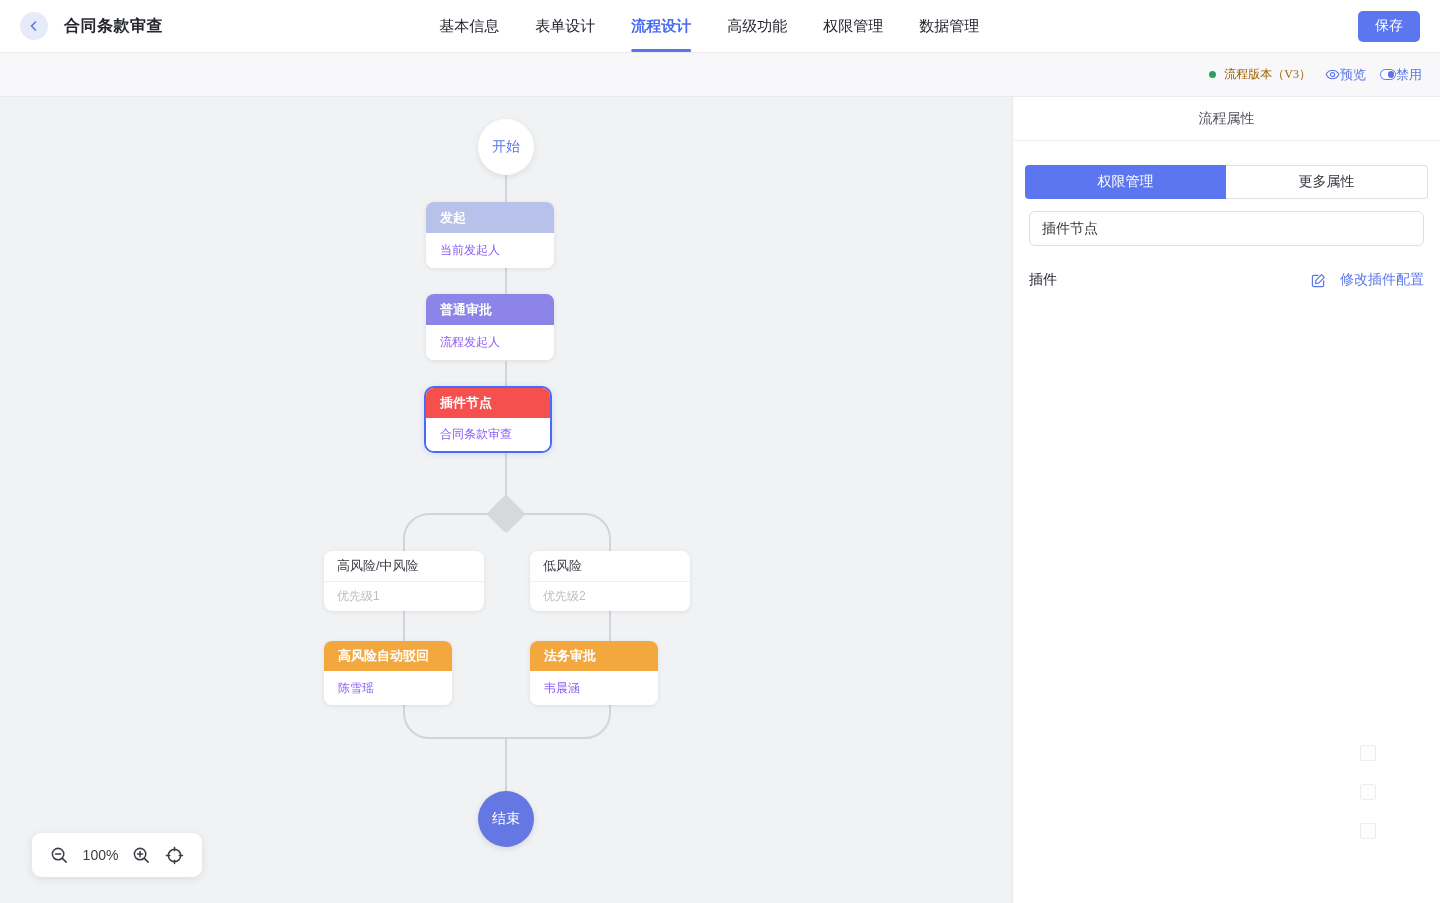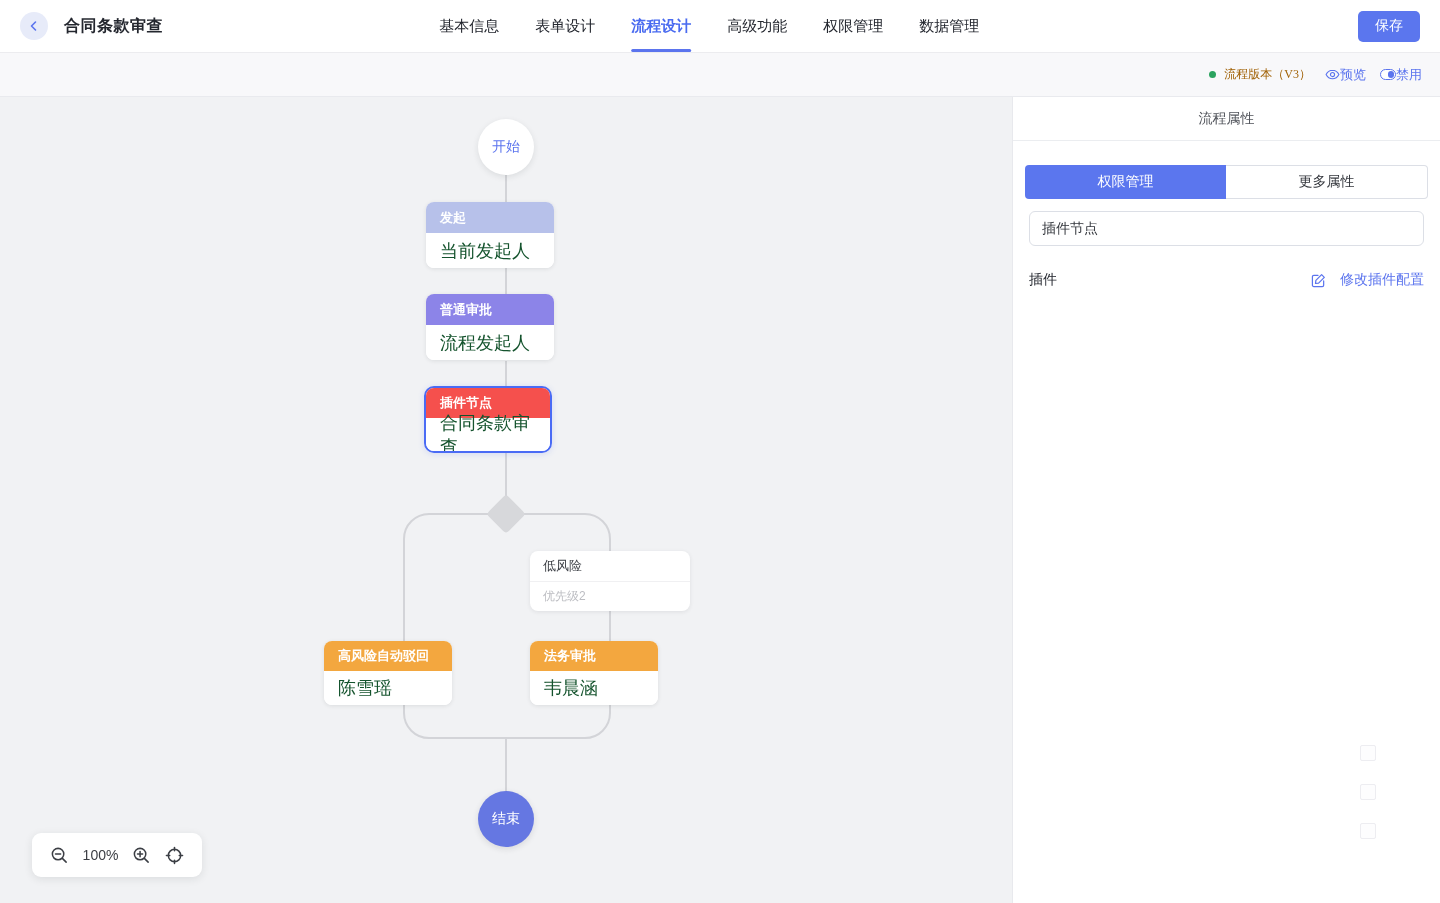--- a/index.html
+++ b/index.html
@@ -28,21 +28,21 @@
   .canvas { position:relative; width:1012px; height:100%; background:#f1f2f4; overflow:hidden; }
 
   
   .vline { position:absolute; width:2px; background:#d3d4d8; left:505px; }
   .flow-circle { position:absolute; left:478px; width:56px; height:56px; border-radius:50%; display:flex; align-items:center; justify-content:center; font-size:14px; cursor:pointer; }
   .start-circle { top:22px; background:#fff; color:#5b74ee; box-shadow:0 2px 6px rgba(31,35,41,.10); }
   .end-circle { top:694px; background:#6577e2; color:#fff; box-shadow:0 2px 6px rgba(31,35,41,.12); }
 
   .flow-node { position:absolute; width:128px; border-radius:8px; background:#fff; box-shadow:0 1px 4px rgba(31,35,41,.10); cursor:pointer; overflow:hidden; }
   .flow-node .nhead { height:31px; display:flex; align-items:center; padding:0 14px; color:#fff; font-size:13px; font-weight:600; }
-  .flow-node .nbody { height:35px; display:flex; align-items:center; padding:0 14px; font-size:18px; color:#14532d; background:#fff; }
+  .flow-node .nbody { height:35px; display:flex; align-items:center; padding:0 14px; font-size:12px; color:#8b5cf6; background:#fff; }
   .head-initiator { background:#b7c1ea; }
   .head-approval  { background:#8c84e8; }
   .head-plugin    { background:#f5504d; }
   .head-orange    { background:#f3a73f; }
   .flow-node.selected { border:2px solid #4a6bf5; border-radius:10px; box-shadow:0 1px 6px rgba(74,107,245,.18); }
   .flow-node.selected .nhead { height:30px; }
   .flow-node.selected .nbody { height:33px; }
 
   .branch-rect { position:absolute; left:403px; top:416px; width:208px; height:226px; border:2px solid #d3d4d8; border-radius:26px; }
   .diamond { position:absolute; left:492px; top:403px; width:28px; height:28px; background:#d7d8db; border-radius:4px; transform:rotate(45deg); }
@@ -143,20 +143,24 @@
     </div>
 
     <div class="flow-node selected" style="top:289px;left:424px;">
       <div class="nhead head-plugin">插件节点</div>
       <div class="nbody">合同条款审查</div>
     </div>
 
     <div class="branch-rect"></div>
     <div class="diamond"></div>
 
+    <div class="cond-card col-left">
+      <div class="ctitle">高风险/中风险</div>
+      <div class="csub">优先级1</div>
+    </div>
     <div class="flow-node branch-node col-left">
       <div class="nhead head-orange">高风险自动驳回</div>
       <div class="nbody">陈雪瑶</div>
     </div>
 
     <div class="cond-card col-right">
       <div class="ctitle">低风险</div>
       <div class="csub">优先级2</div>
     </div>
     <div class="flow-node branch-node col-right">

